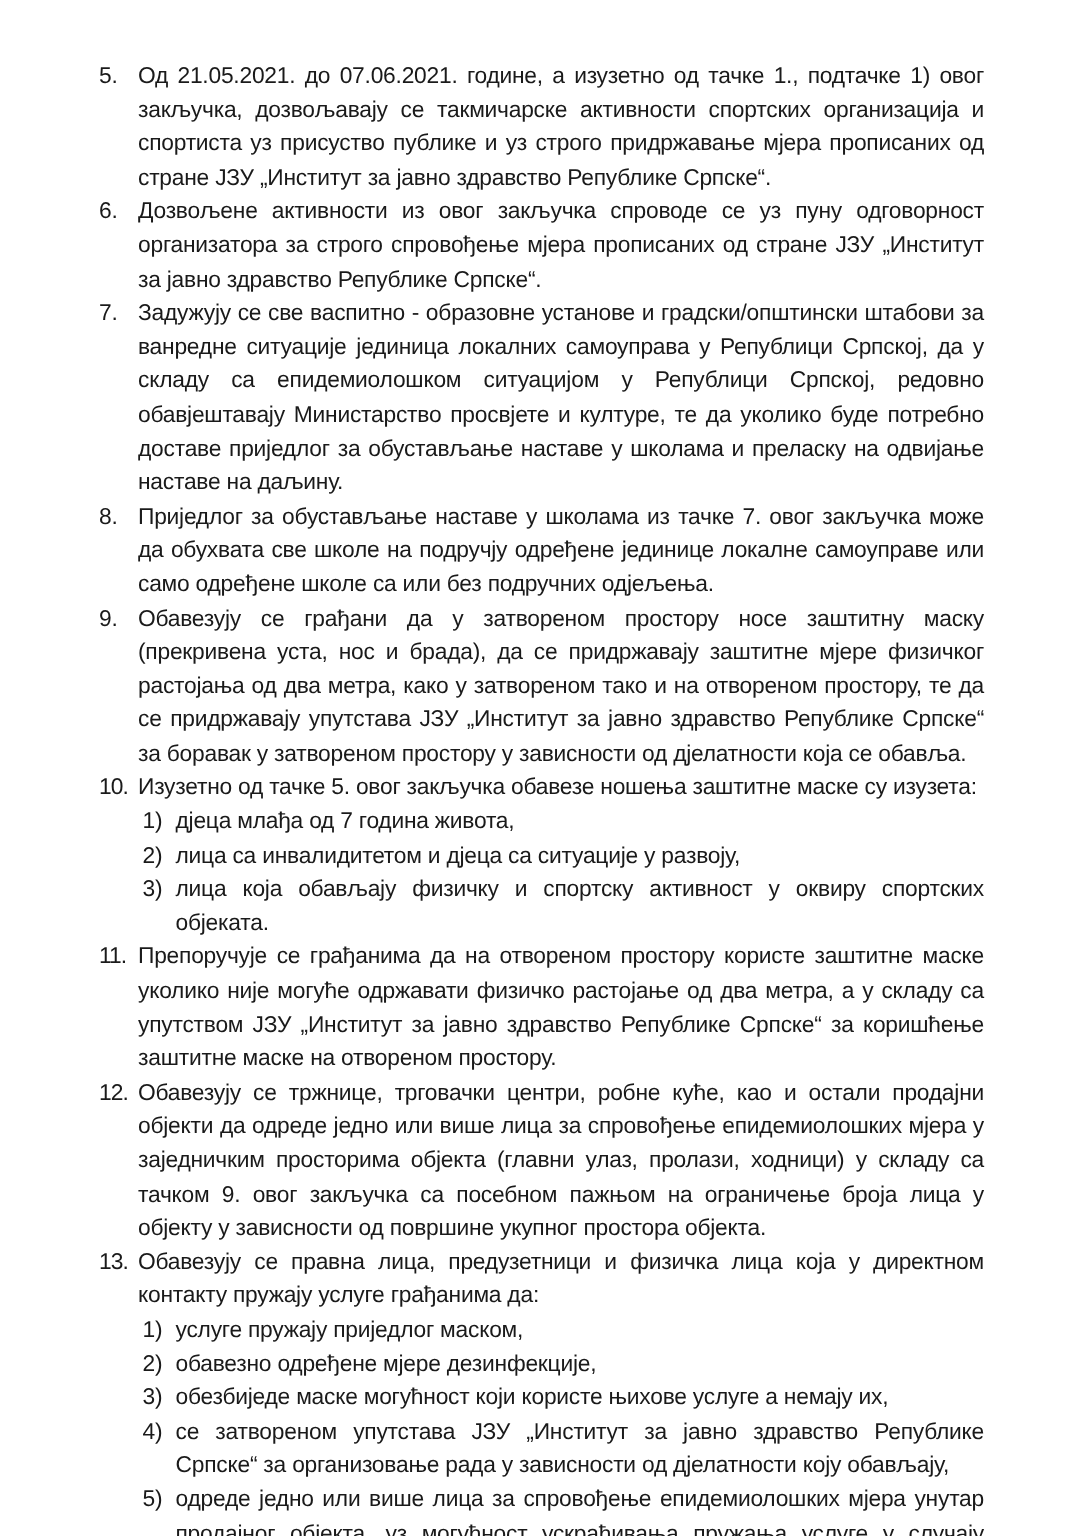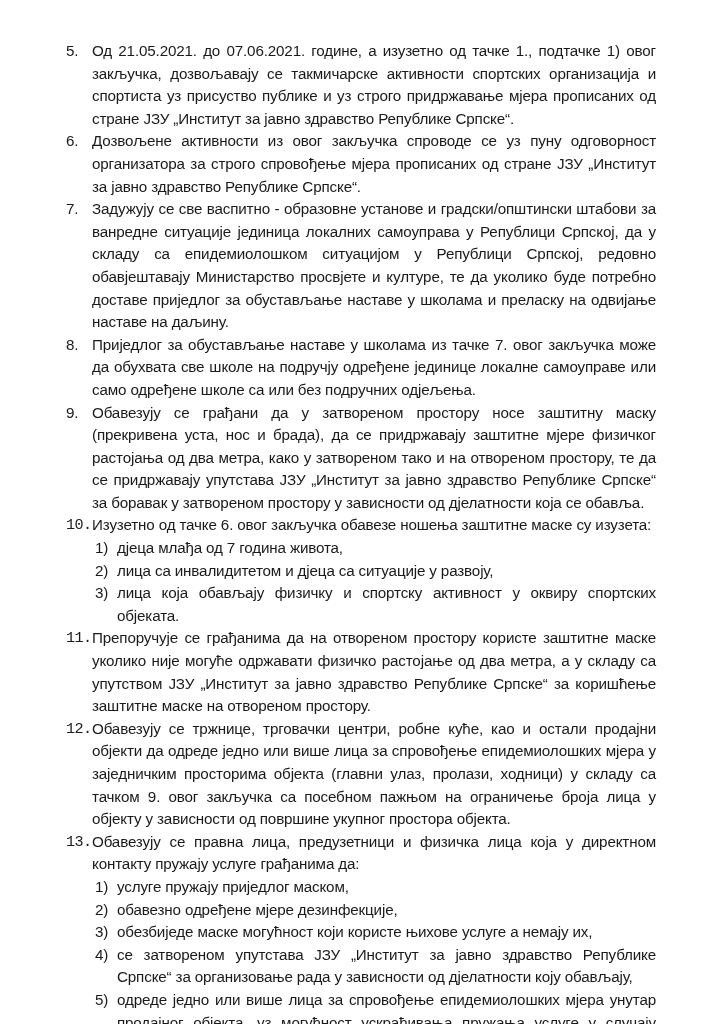--- a/index.html
+++ b/index.html
@@ -6,21 +6,21 @@
   body { width: 724px; height: 1024px; overflow: hidden; position: relative; }
   .page {
     position: absolute; left: 0; top: 0; width: 724px; height: 1024px;
     background: #fff; color: #1a1a1a;
     font-family: "Liberation Sans", "DejaVu Sans", sans-serif;
     font-size: 15.2px; line-height: 22.6px;
   }
   .list { position: absolute; left: 66px; top: 40px; width: 590px; margin: 0; padding: 0; list-style: none; }
   .item { position: relative; padding-left: 26px; text-align: justify; text-align-last: left; letter-spacing: -0.15px; }
   .item .num { position: absolute; left: 0; top: 0; }
-  .item.two-digit .num { letter-spacing: -0.6px; font-family: Liberation Mono, monospace; }
+  .item.two-digit .num { letter-spacing: -0.6px; }
   .sub { list-style: none; margin: 0; padding: 0; }
   .sub-item { position: relative; padding-left: 25px; text-align: justify; text-align-last: left; }
   .sub-item .snum { position: absolute; left: 3px; top: 0; }
   .item p { margin: 0; }
 </style>
 </head>
 <body>
 
 <div class="page">
   <ol class="list">
@@ -45,21 +45,21 @@
       <p>Приједлог за обустављање наставе у школама из тачке 7. овог закључка може да обухвата све школе на подручју одређене јединице локалне самоуправе или само одређене школе са или без подручних одјељења.</p>
     </li>
 
     <li class="item">
       <span class="num">9.</span>
       <p>Обавезују се грађани да у затвореном простору носе заштитну маску (прекривена уста, нос и брада), да се придржавају заштитне мјере физичког растојања од два метра, како у затвореном тако и на отвореном простору, те да се придржавају упутстава ЈЗУ „Институт за јавно здравство Републике Српске“ за боравак у затвореном простору у зависности од дјелатности која се обавља.</p>
     </li>
 
     <li class="item two-digit">
       <span class="num">10.</span>
-      <p>Изузетно од тачке 6. овог закључка обавезе ношења заштитне маске су изузета:</p>
+      <p>Изузетно од тачке 5. овог закључка обавезе ношења заштитне маске су изузета:</p>
       <ul class="sub">
         <li class="sub-item">
           <span class="snum">1)</span>
           <span>дјеца млађа од 7 година живота,</span>
         </li>
         <li class="sub-item">
           <span class="snum">2)</span>
           <span>лица са инвалидитетом и дјеца са ситуације у развоју,</span>
         </li>
         <li class="sub-item">

